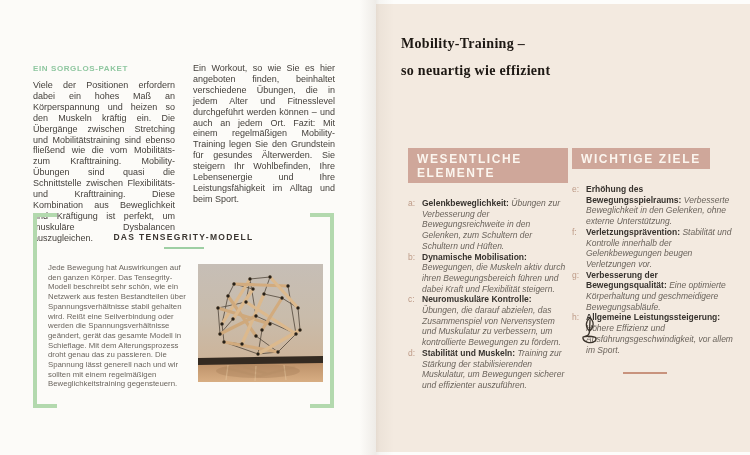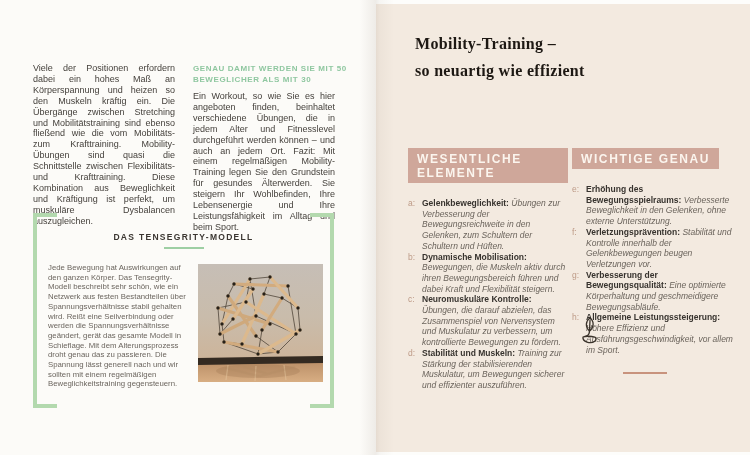--- a/index.html
+++ b/index.html
@@ -25,21 +25,21 @@
   .box-heading{position:absolute;top:19px;left:0;right:0;margin:0;text-align:center;font-size:8.5px;font-weight:bold;letter-spacing:1.3px;color:#3b3631;}
   .box-underline{position:absolute;top:34px;left:50%;margin-left:-20px;width:40px;height:2px;background:#9ecfa4;}
   .box-text{position:absolute;left:15px;top:50px;width:143px;margin:0;font-size:7.8px;line-height:9.7px;color:#6b655e;}
   .photo{position:absolute;left:165px;top:51px;width:125px;height:118px;overflow:hidden;}
 
   .folio{position:absolute;width:20px;text-align:center;font-family:"Liberation Serif",serif;font-size:8px;color:#56504a;margin-top:31px;}
   .folio-left{left:174px;top:428px;}
   .folio-right{left:180px;top:425px;}
 
   
-  .title{position:absolute;left:39px;top:26px;margin:0;font-family:"Liberation Serif",serif;font-weight:700;font-size:16px;line-height:27px;letter-spacing:0.3px;color:#1d1813;}
+  .title{position:absolute;left:25px;top:26px;margin:0;font-family:"Liberation Serif",serif;font-weight:700;font-size:14px;line-height:27px;letter-spacing:0.3px;color:#1d1813;}
   .intro{position:absolute;left:39px;top:86px;width:302px;margin:0;font-size:9.5px;line-height:11.3px;color:#c8937d;}
 
   .section{position:absolute;top:144px;}
   .section-left{left:32px;width:160px;}
   .section-right{left:196px;width:162px;}
   .pill{display:inline-block;background:#cfa79a;color:#fbf5ee;font-size:12px;font-weight:bold;letter-spacing:1.6px;padding:4px 9px 3px;margin:0 0 15px;}
   .item{position:relative;margin:0;padding-left:14px;font-size:8.5px;line-height:10.7px;color:#6b645c;}
   .item .letter{position:absolute;left:0;top:0;color:#bd9a86;}
   .item .term{font-weight:bold;color:#37332e;}
   .item .desc{font-style:italic;}
@@ -49,25 +49,25 @@
   .divider{position:absolute;left:247px;top:368px;width:44px;height:1.5px;background:#c8937d;}
 </style>
 </head>
 <body>
 
 <div class="spread">
 
   <div class="page page-left">
 
     <div class="col col-1">
+      <h3 class="green-heading">EIN SORGLOS-PAKET</h3>
       <p class="serif-body">Viele der Positionen erfordern dabei ein hohes Maß an Körperspannung und heizen so den Muskeln kräftig ein. Die Übergänge zwischen Stretching und Mobilitätstraining sind ebenso fließend wie die vom Mobilitäts- zum Krafttraining. Mobility-Übungen sind quasi die Schnittstelle zwischen Flexibilitäts- und Krafttraining. Diese Kombination aus Beweglichkeit und Kräftigung ist perfekt, um muskuläre Dysbalancen auszugleichen.</p>
     </div>
 
     <div class="col col-2">
-      <h3 class="green-heading">GENAU DAMIT WERDEN SIE MIT 50 BEWEGLICHER ALS MIT 30</h3>
       <p class="serif-body">Ein Workout, so wie Sie es hier angeboten finden, beinhaltet verschiedene Übungen, die in jedem Alter und Fitnesslevel durchgeführt werden können – und auch an jedem Ort. Fazit: Mit einem regelmäßigen Mobility-Training legen Sie den Grundstein für gesundes Älterwerden. Sie steigern Ihr Wohlbefinden, Ihre Lebensenergie und Ihre Leistungsfähigkeit im Alltag und beim Sport.</p>
     </div>
 
     <div class="info-box">
       <div class="bracket bracket-left"></div>
       <div class="bracket bracket-right"></div>
       <h4 class="box-heading">DAS TENSEGRITY-MODELL</h4>
       <div class="box-underline"></div>
       <p class="box-text">Jede Bewegung hat Auswirkungen auf den ganzen Körper. Das Tensegrity-Modell beschreibt sehr schön, wie ein Netzwerk aus festen Bestandteilen über Spannungsverhältnisse stabil gehalten wird. Reißt eine Seilverbindung oder werden die Spannungsverhältnisse geändert, gerät das gesamte Modell in Schieflage. Mit dem Alterungsprozess droht genau das zu passieren. Die Spannung lässt generell nach und wir sollten mit einem regelmäßigen Beweglichkeitstraining gegensteuern.</p>
 
@@ -184,21 +184,21 @@
         <p class="item">
           <span class="letter">c:</span><span class="term">Neuromuskuläre Kontrolle:</span> <span class="desc">Übungen, die darauf abzielen, das Zusammenspiel von Nervensystem und Muskulatur zu verbessern, um kontrollierte Bewegungen zu fördern.</span>
         </p>
         <p class="item">
           <span class="letter">d:</span><span class="term">Stabilität und Muskeln:</span> <span class="desc">Training zur Stärkung der stabilisierenden Muskulatur, um Bewegungen sicherer und effizienter auszuführen.</span>
         </p>
       </div>
     </div>
 
     <div class="section section-right">
-      <div class="pill">WICHTIGE GENAU</div>
+      <div class="pill">WICHTIGE ZIELE</div>
       <div>
         <p class="item">
           <span class="letter">e:</span><span class="term">Erhöhung des Bewegungsspielraums:</span> <span class="desc">Verbesserte Beweglichkeit in den Gelenken, ohne externe Unterstützung.</span>
         </p>
         <p class="item">
           <span class="letter">f:</span><span class="term">Verletzungsprävention:</span> <span class="desc">Stabilität und Kontrolle innerhalb der Gelenkbewegungen beugen Verletzungen vor.</span>
         </p>
         <p class="item">
           <span class="letter">g:</span><span class="term">Verbesserung der Bewegungsqualität:</span> <span class="desc">Eine optimierte Körperhaltung und geschmeidigere Bewegungsabläufe.</span>
         </p>

